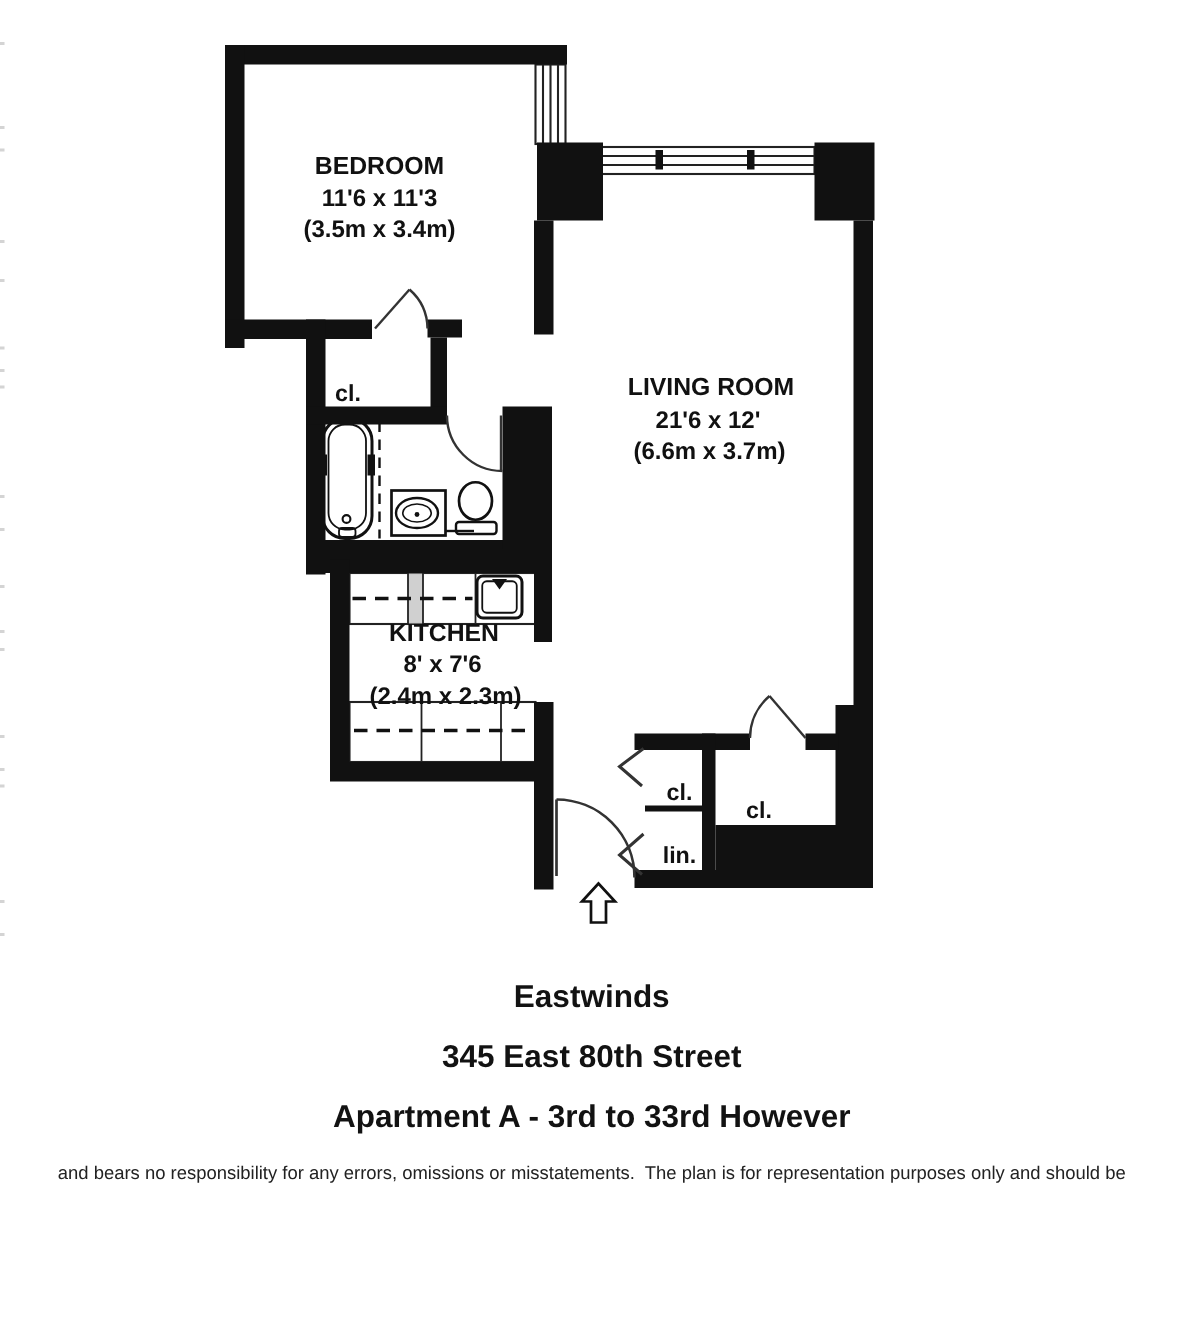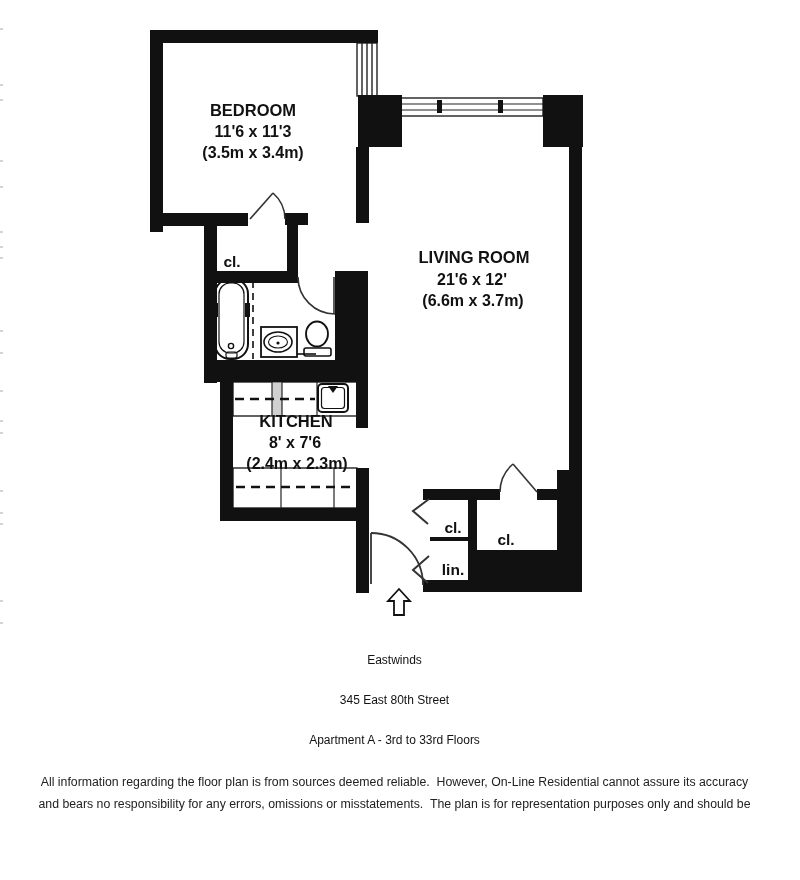--- a/index.html
+++ b/index.html
@@ -36,22 +36,22 @@
     font-family: "Liberation Sans", sans-serif;
     font-size: 15.5px;
     font-weight: bold;
     fill: #111;
   }
   .footer-line {
     position: absolute;
     left: 0;
     width: 100%;
     text-align: center;
-    font-size: 12px;
-    font-weight: normal;
+    font-size: 21px;
+    font-weight: bold;
     color: #121212;
     white-space: pre;
   }
   #building-name  { top: 653px; }
   #address-line   { top: 693px; }
   #apartment-line { top: 733px; }
   #disclaimer {
     position: absolute;
     top: 771px;
     left: 0;
@@ -218,20 +218,19 @@
 
       <text class="closet-label" x="232" y="267">cl.</text>
       <text class="closet-label" x="453" y="533">cl.</text>
       <text class="closet-label" x="506" y="545">cl.</text>
       <text class="closet-label" x="453" y="575">lin.</text>
     </g>
   </svg>
 
   <div class="footer-line" id="building-name">Eastwinds</div>
   <div class="footer-line" id="address-line">345 East 80th Street</div>
-  <div class="footer-line" id="apartment-line">Apartment A - 3rd to 33rd Floors</div>
+  <div class="footer-line" id="apartment-line">Apartment A - 3rd to 33rd However</div>
 
   <div id="disclaimer">
-    <div class="disclaimer-line">All information regarding the floor plan is from sources deemed reliable.  However, On-Line Residential cannot assure its accuracy</div>
     <div class="disclaimer-line">and bears no responsibility for any errors, omissions or misstatements.  The plan is for representation purposes only and should be</div>
   </div>
 
 </div>
 
 </body></html>

